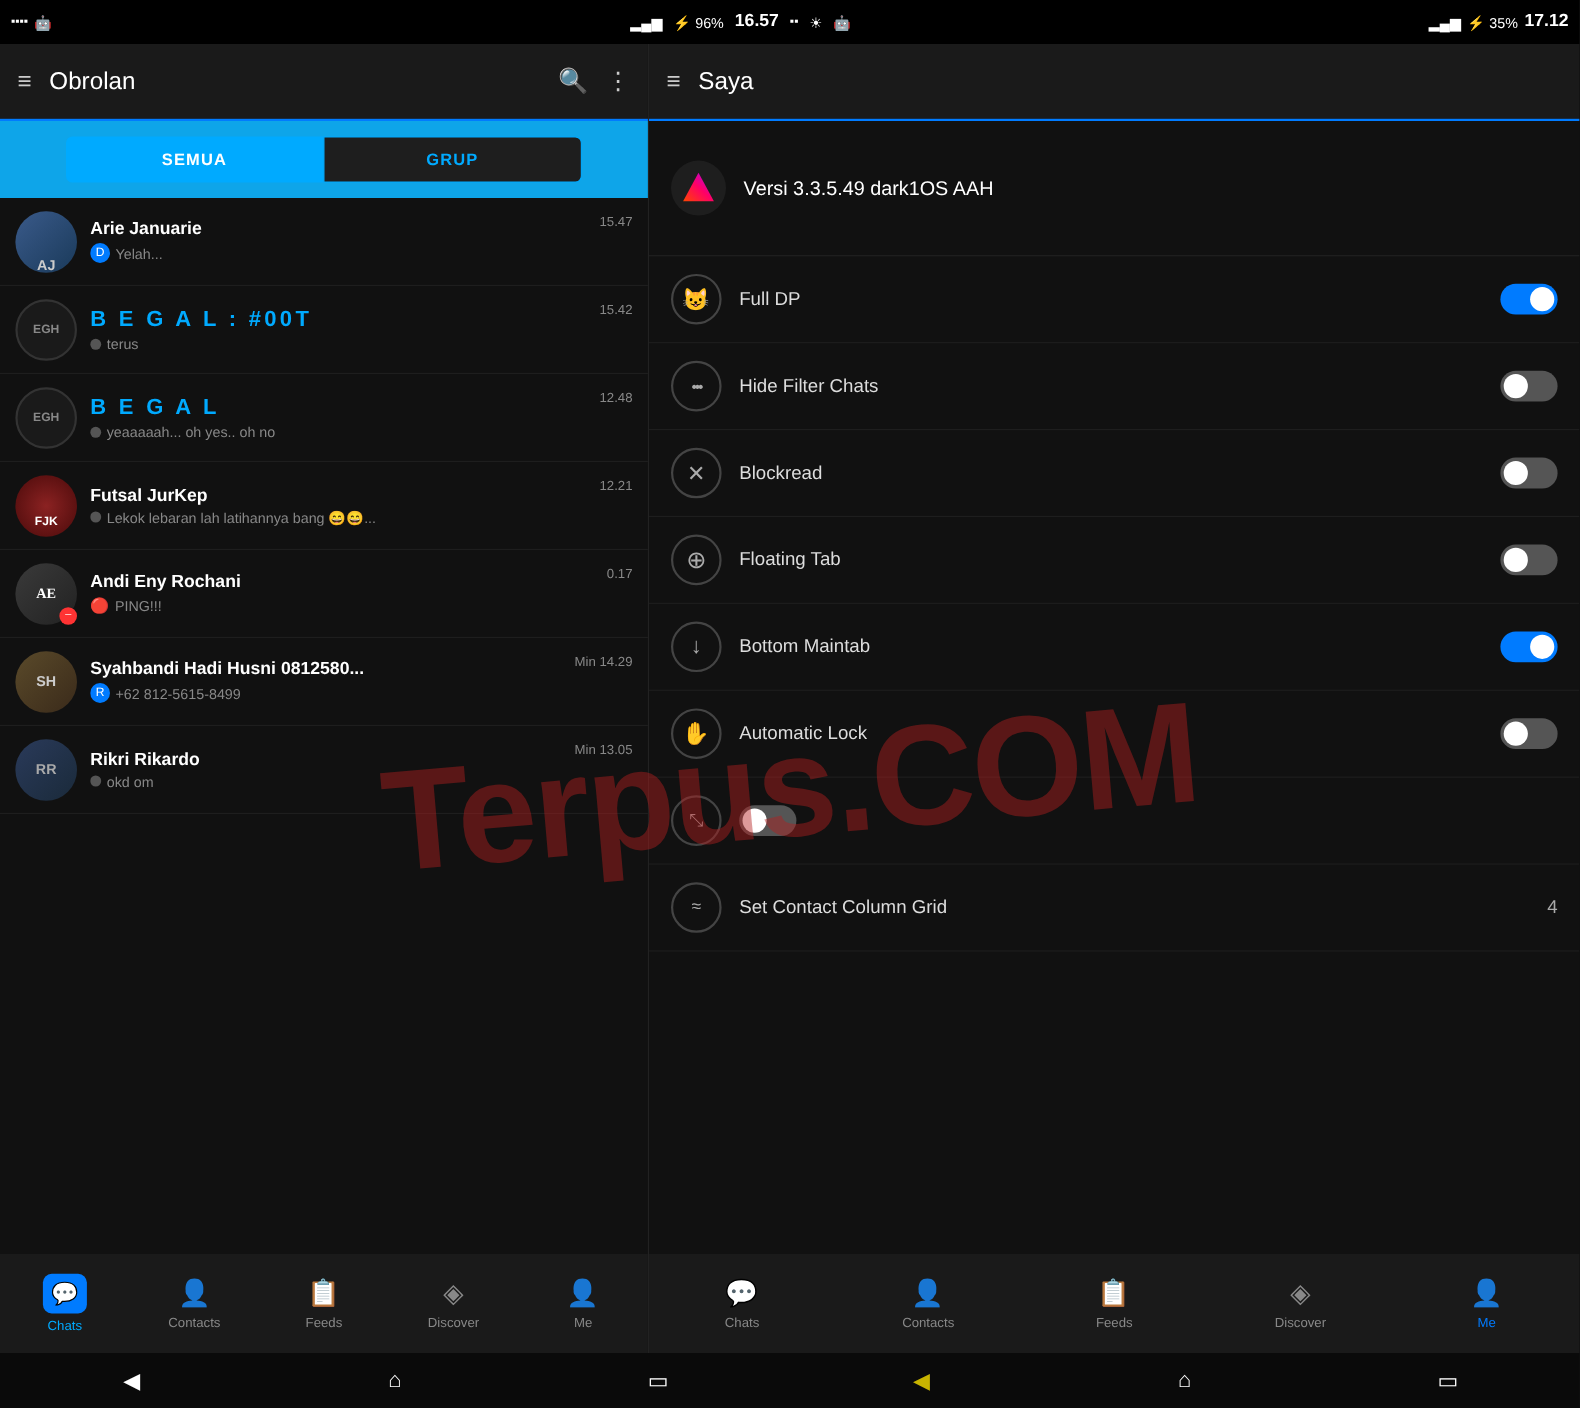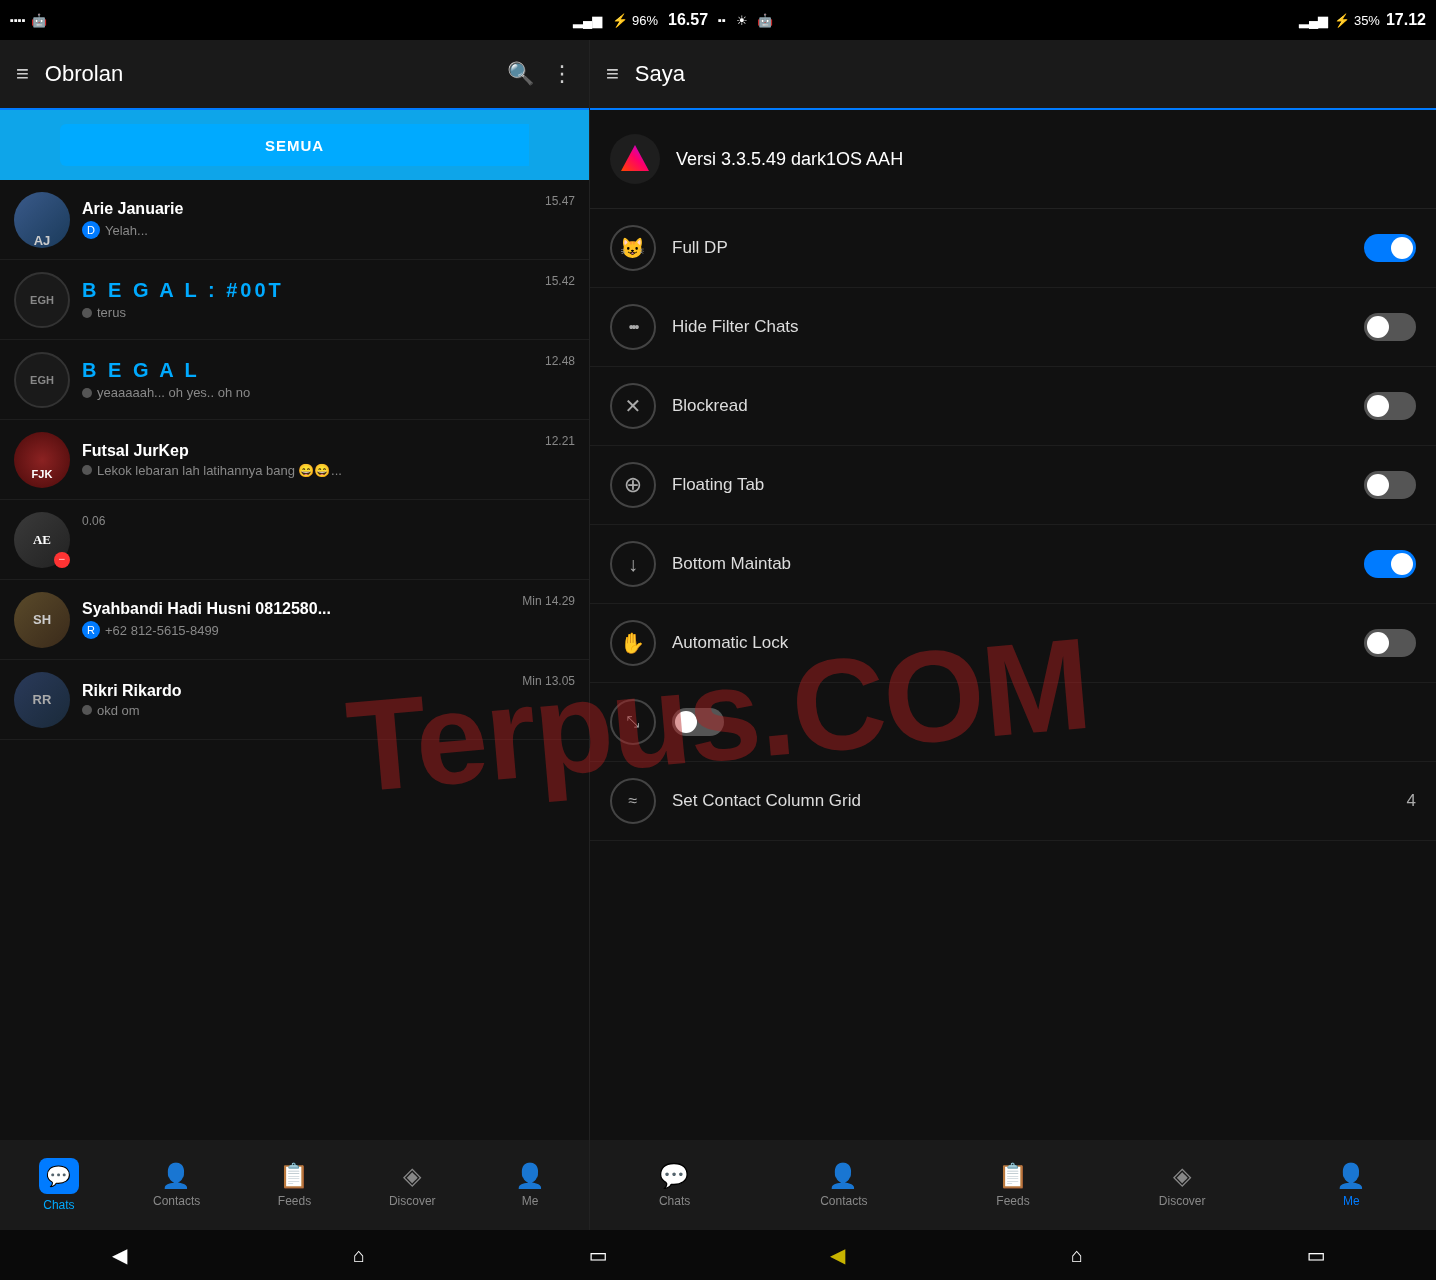--- a/index.html
+++ b/index.html
@@ -263,21 +263,21 @@
       align-items: center;
       padding: 0 16px;
       gap: 16px;
       border-bottom: 2px solid #007bff;
     }
 
     
     .version-row {
       display: flex;
       align-items: center;
-      padding: 24px 20px;
+      padding: 36px 20px;
       gap: 16px;
       border-bottom: 1px solid #222;
     }
     .version-icon {
       width: 50px;
       height: 50px;
       border-radius: 50%;
       background: #1e1e1e;
       display: flex;
       align-items: center;
@@ -409,20 +409,21 @@
 
     <div class="header">
       <span class="header-icon">≡</span>
       <span class="header-title">Obrolan</span>
       <span class="header-icon">🔍</span>
       <span class="header-icon">⋮</span>
     </div>
 
     <div class="filter-tabs">
       <button class="tab-btn active">SEMUA</button>
+      <button class="tab-btn inactive">GRUP</button>
     </div>
 
     <div class="chat-list">
 
       <div class="chat-item">
         <div class="avatar-placeholder" style="background: linear-gradient(135deg,#3a5a8a,#1a3a5a); align-items: flex-end;">
           <span style="color:#ccc;font-size:13px;">AJ</span>
         </div>
         <div class="chat-info">
           <div class="chat-name">Arie Januarie</div>
@@ -476,21 +477,28 @@
         <span class="chat-time">12.21</span>
       </div>
 
       <div class="chat-item">
         <div style="position:relative;font-family:Liberation Serif, serif;">
           <div class="avatar-placeholder" style="background: linear-gradient(135deg,#3a3a3a,#222);">
             <span style="color:#fff;font-size:13px;">AE</span>
           </div>
           <div class="minus-badge">−</div>
         </div>
-        <span class="chat-time">0.06</span>
+        <div class="chat-info">
+          <div class="chat-name">Andi Eny Rochani</div>
+          <div class="chat-preview">
+            <span class="ping-icon">🔴</span>
+            <span>PING!!!</span>
+          </div>
+        </div>
+        <span class="chat-time">0.17</span>
       </div>
 
       <div class="chat-item">
         <div class="avatar-placeholder" style="background: linear-gradient(135deg,#5a4a2a,#3a2a1a);">
           <span style="color:#ccc;font-size:13px;">SH</span>
         </div>
         <div class="chat-info">
           <div class="chat-name">Syahbandi Hadi Husni  0812580...</div>
           <div class="chat-preview">
             <span class="badge-r">R</span>

